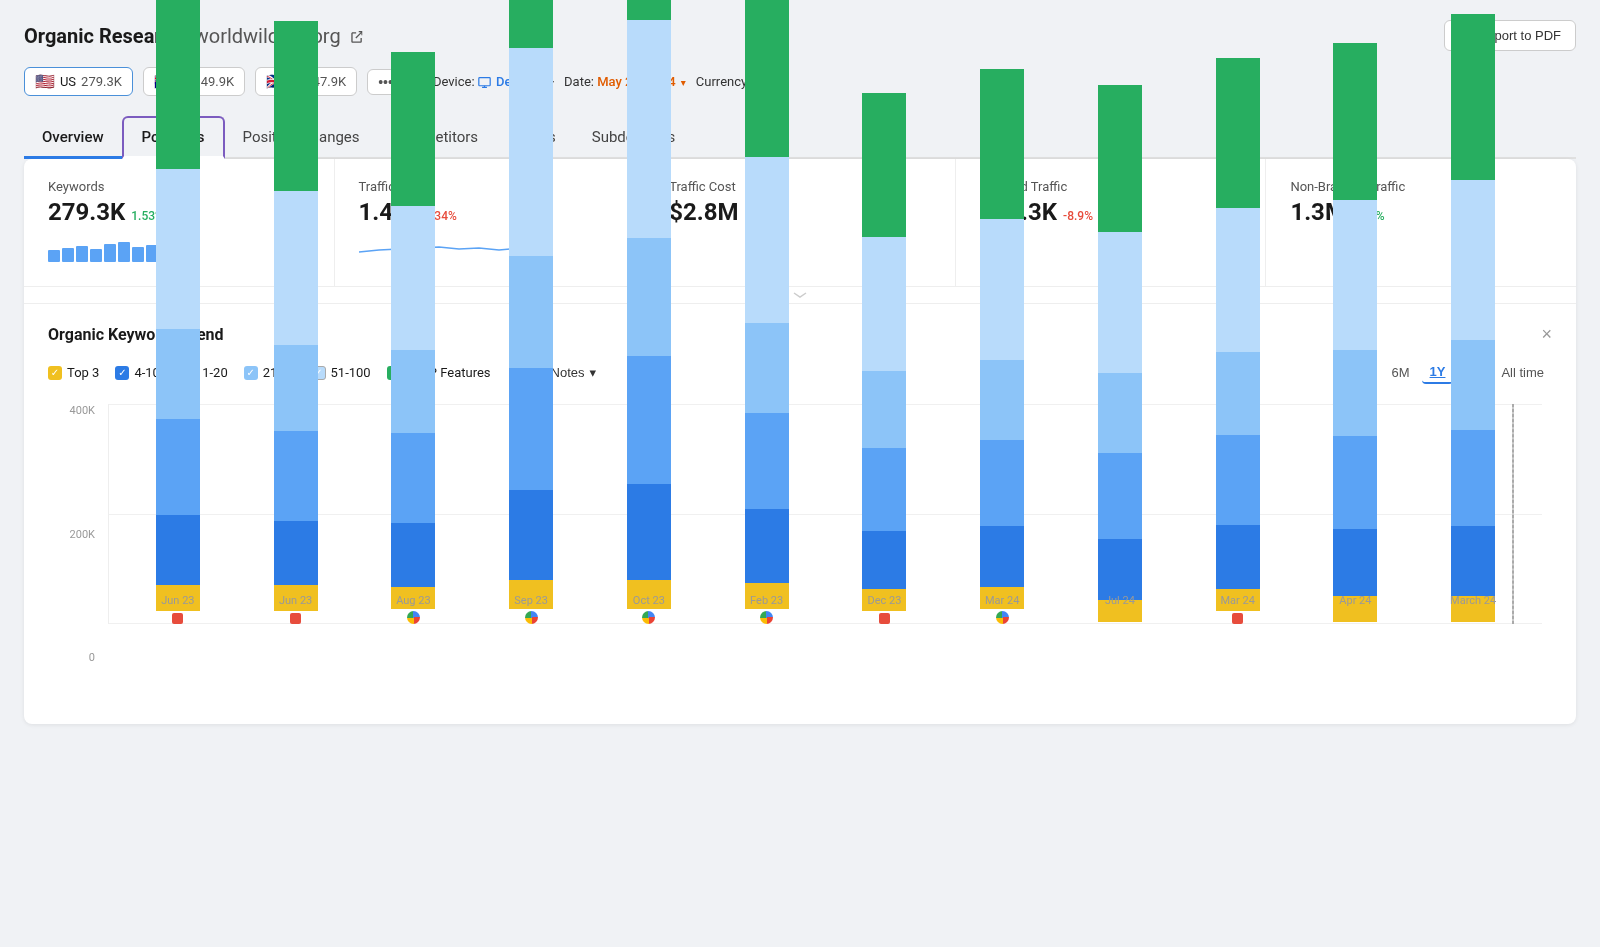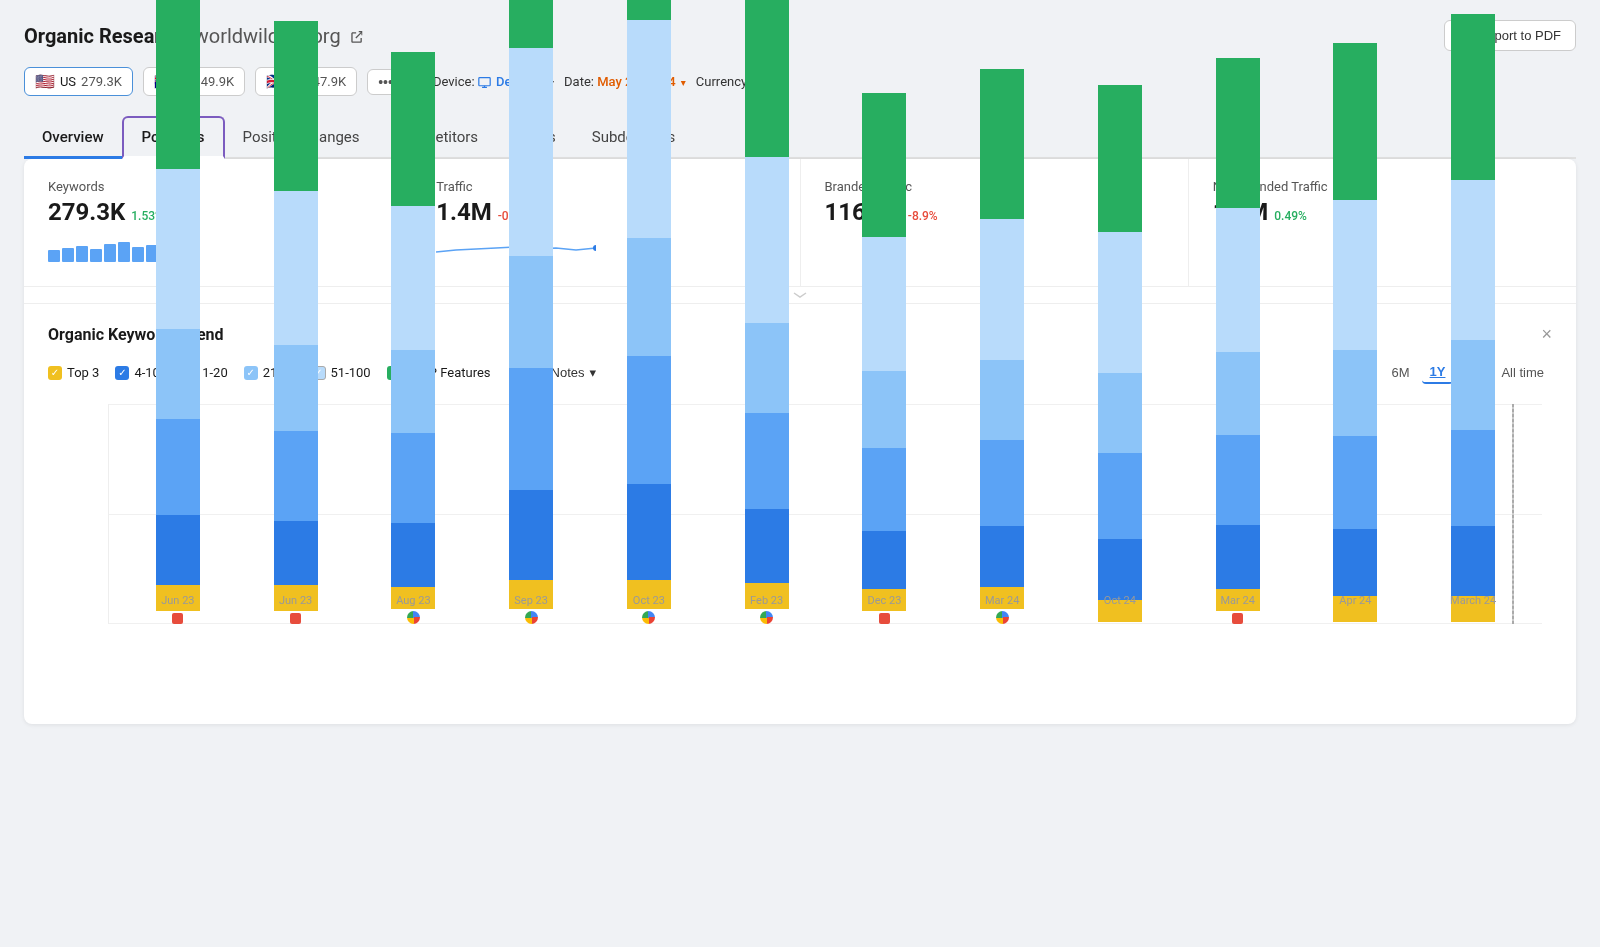--- a/index.html
+++ b/index.html
@@ -421,20 +421,27 @@
       <div class="metric-value-row">
         <span class="metric-value">1.4M</span>
         <span class="metric-change negative">-0.34%</span>
       </div>
       <svg class="mini-line" viewBox="0 0 160 28">
         <polyline points="0,18 20,16 40,15 60,14 80,13 100,15 120,14 140,16 160,14" fill="none" stroke="#5ba3f5" stroke-width="1.5"></polyline>
         <circle cx="160" cy="14" r="3" fill="#2c7be5"></circle>
       </svg>
     </div>
 
+    <div class="metric-cell">
+      <div class="metric-label">Traffic Cost</div>
+      <div class="metric-value-row">
+        <span class="metric-value">$2.8M</span>
+        <span class="metric-change positive">1.05%</span>
+      </div>
+    </div>
 
     <div class="metric-cell">
       <div class="metric-label">Branded Traffic</div>
       <div class="metric-value-row">
         <span class="metric-value">116.3K</span>
         <span class="metric-change negative">-8.9%</span>
       </div>
     </div>
 
     <div class="metric-cell">
@@ -506,20 +513,25 @@
         <button class="time-btn">1M</button>
         <button class="time-btn">6M</button>
         <button class="time-btn active">1Y</button>
         <button class="time-btn">2Y</button>
         <button class="time-btn">All time</button>
       </div>
     </div>
 
     <div class="chart-area">
 
+      <div class="y-axis-labels">
+        <span class="y-label">400K</span>
+        <span class="y-label">200K</span>
+        <span class="y-label">0</span>
+      </div>
 
       <div class="chart-inner">
 
         <div class="grid-lines">
           <div class="grid-line"></div>
           <div class="grid-line"></div>
           <div class="grid-line"></div>
         </div>
 
         <div class="bars-container" id="bars-container">
@@ -680,21 +692,21 @@
 
         <div class="x-labels" id="x-labels">
         <span style="font-size: 11px; color: rgb(153, 153, 153); text-align: center; width: 60px; display: inline-block;">Jun 23</span>
             <span style="font-size: 11px; color: rgb(153, 153, 153); text-align: center; width: 60px; display: inline-block;">Jun 23</span>
             <span style="font-size: 11px; color: rgb(153, 153, 153); text-align: center; width: 60px; display: inline-block;">Aug 23</span>
             <span style="font-size: 11px; color: rgb(153, 153, 153); text-align: center; width: 60px; display: inline-block;">Sep 23</span>
             <span style="font-size: 11px; color: rgb(153, 153, 153); text-align: center; width: 60px; display: inline-block;">Oct 23</span>
             <span style="font-size: 11px; color: rgb(153, 153, 153); text-align: center; width: 60px; display: inline-block;">Feb 23</span>
             <span style="font-size: 11px; color: rgb(153, 153, 153); text-align: center; width: 60px; display: inline-block;">Dec 23</span>
             <span style="font-size: 11px; color: rgb(153, 153, 153); text-align: center; width: 60px; display: inline-block;">Mar 24</span>
-            <span style="font-size: 11px; color: rgb(153, 153, 153); text-align: center; width: 60px; display: inline-block;">Oct 24</span>
+            <span style="font-size: 11px; color: rgb(153, 153, 153); text-align: center; width: 60px; display: inline-block;">Jul 24</span>
             <span style="font-size: 11px; color: rgb(153, 153, 153); text-align: center; width: 60px; display: inline-block;">Mar 24</span>
             <span style="font-size: 11px; color: rgb(153, 153, 153); text-align: center; width: 60px; display: inline-block;">Apr 24</span>
             <span style="font-size: 11px; color: rgb(153, 153, 153); text-align: center; width: 60px; display: inline-block;">March 24</span>
           </div>
       </div>
     </div>
   </div>
 </div>
 
 </body></html>

